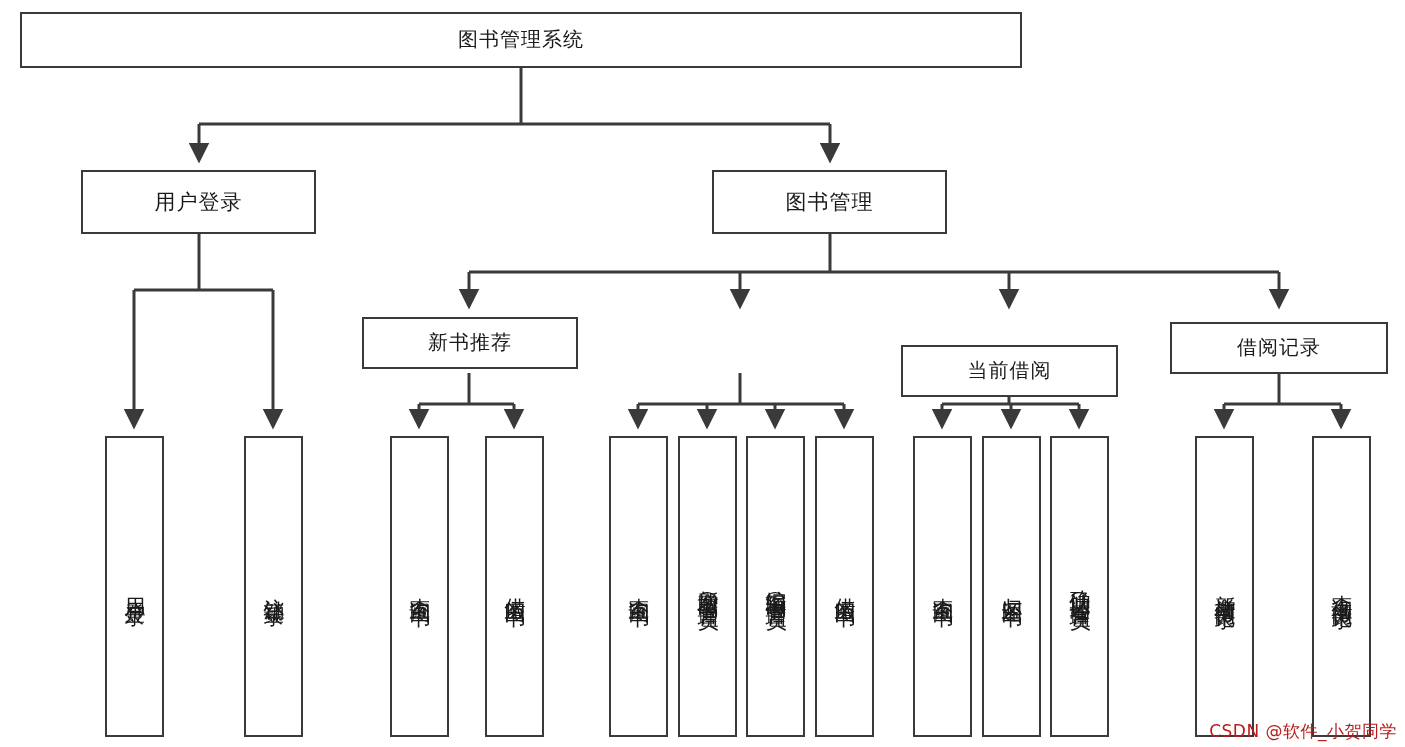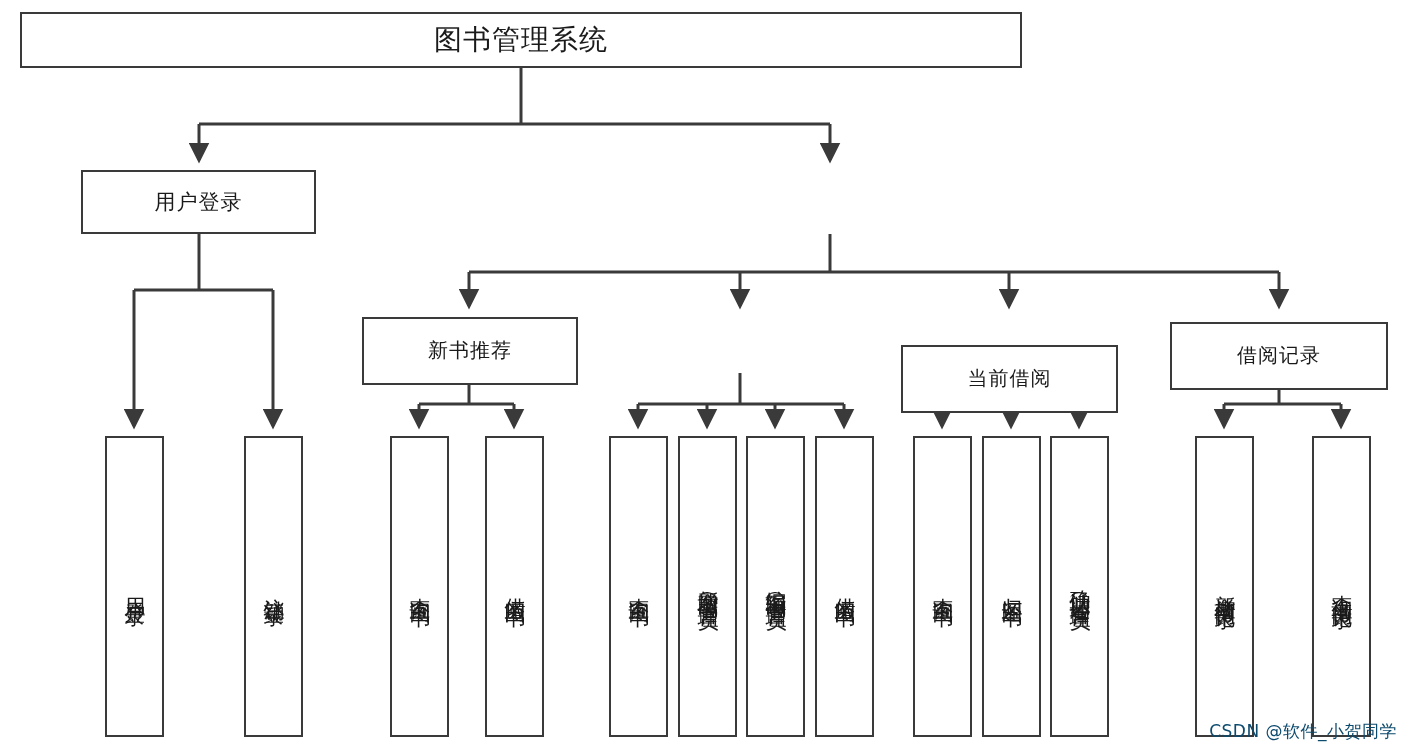--- a/index.html
+++ b/index.html
@@ -42,32 +42,32 @@
     letter-spacing: 1px;
   }
   
   .node-root {
     left: 20px;
     top: 12px;
     width: 1002px;
     height: 56px;
   }
   .node-root .node-label {
-    font-size: 28px;
+    font-size: 20px;
   }
   
   .node-l2 {
     height: 64px;
   }
   .node-l2 .node-label {
     font-size: 21px;
   }
   
   .node-l3 {
-    height: 68px;
+    height: 52px;
   }
   .node-l3 .node-label {
     font-size: 20px;
   }
   
   .node-leaf {
     top: 436px;
     height: 301px;
     align-items: center;
     justify-content: center;
@@ -79,21 +79,21 @@
     line-height: 1.1;
     letter-spacing: 3px;
     white-space: nowrap;
   }
   
   #watermark {
     position: absolute;
     right: 8px;
     bottom: 4px;
     font-size: 17px;
-    color: #0c4a6e;
+    color: #b91c1c;
     letter-spacing: 0.5px;
     white-space: nowrap;
     pointer-events: none;
     margin-left: 45px;
   }
 </style>
 </head>
 <body>
 
 <div id="diagram-canvas">
@@ -148,20 +148,23 @@
     </g>
   </svg>
 
   <div class="node node-root">
     <span class="node-label">图书管理系统</span>
   </div>
 
   <div class="node node-l2" style="left:81px; top:170px; width:235px;">
     <span class="node-label">用户登录</span>
   </div>
+  <div class="node node-l2" style="left:712px; top:170px; width:235px;">
+    <span class="node-label">图书管理</span>
+  </div>
 
   <div class="node node-l3" style="left:362px; top:317px; width:216px;">
     <span class="node-label">新书推荐</span>
   </div>
   <div class="node node-l3" style="left:901px; top:317px; width:217px;margin-top:28px;">
     <span class="node-label">当前借阅</span>
   </div>
   <div class="node node-l3" style="left:1170px; top:322px; width:218px;">
     <span class="node-label">借阅记录</span>
   </div>

